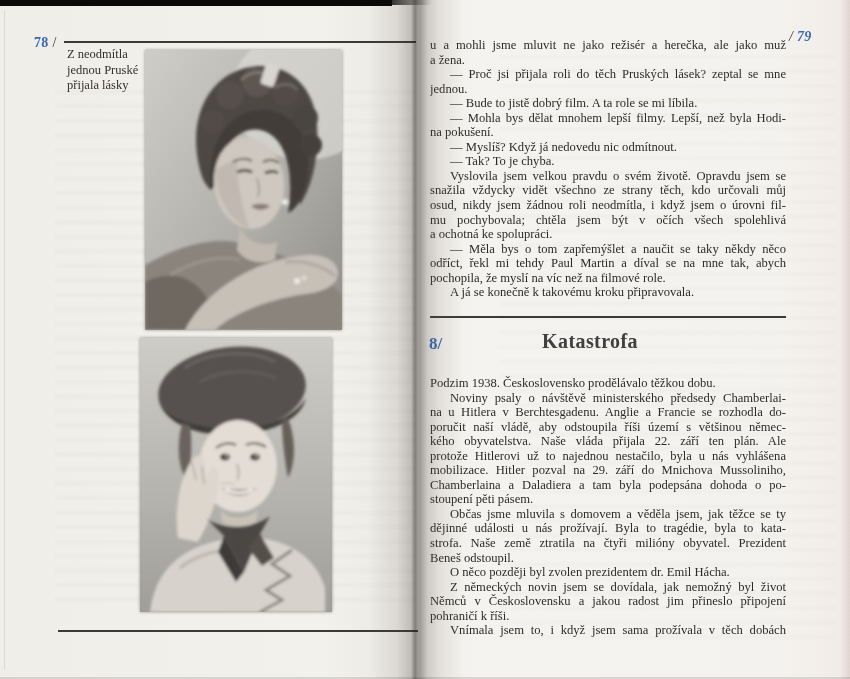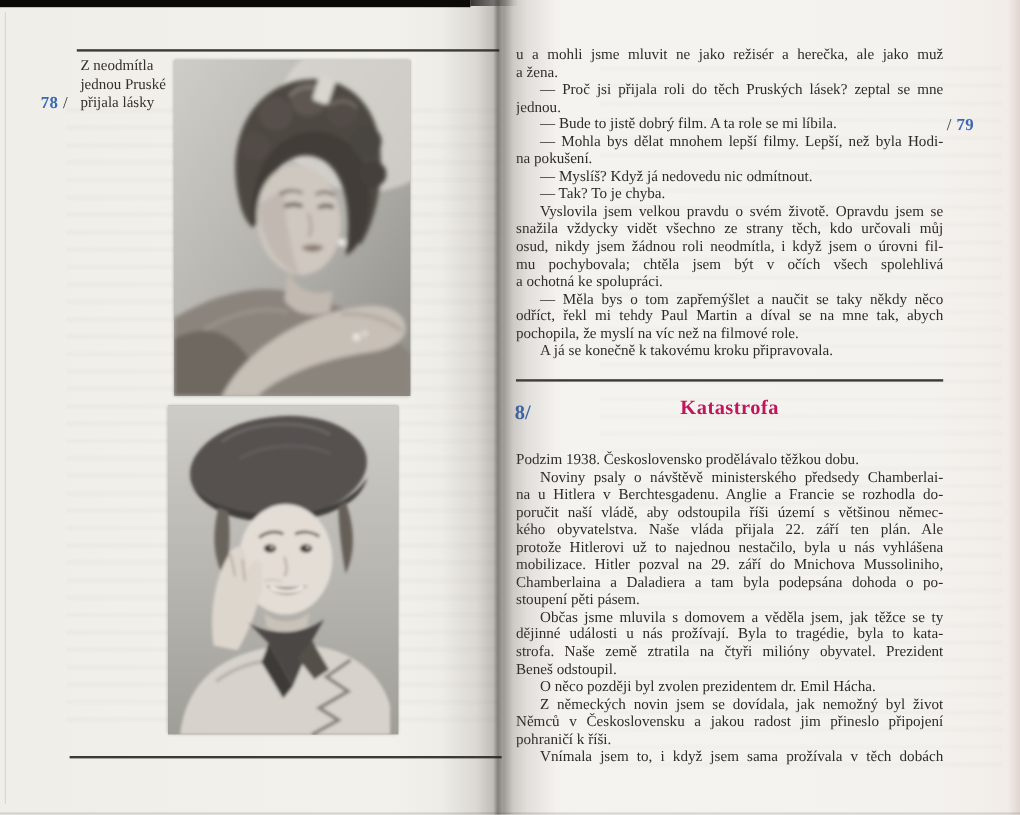--- a/index.html
+++ b/index.html
@@ -18,37 +18,37 @@
     background:linear-gradient(90deg,rgba(70,62,56,0) 0%,rgba(70,62,56,.10) 30%,rgba(55,48,43,.30) 49%,rgba(45,40,36,.42) 54%,rgba(80,72,65,.22) 62%,rgba(100,92,85,.10) 75%,rgba(100,92,85,0) 100%);}
   .binding-core{left:411px;top:0;width:8px;height:679px;pointer-events:none;
     background:linear-gradient(90deg,rgba(30,26,23,0),rgba(30,26,23,.35),rgba(30,26,23,0));}
   .ghost{pointer-events:none;filter:blur(1.1px);opacity:.55;
     background:repeating-linear-gradient(180deg,rgba(128,122,108,.07) 0 4px,rgba(0,0,0,0) 4px 14.5px);}
 
   
   .rule{background:#3c3a37;}
   .lp-toprule{left:64px;top:41px;width:352px;height:2px;}
   .lp-botrule{left:58px;top:630px;width:360px;height:2px;}
-  .pageno{font-weight:bold;font-size:14px;color:#3a68b2;letter-spacing:.3px;margin-top:44px;}
+  .pageno{font-weight:bold;font-size:14px;color:#3a68b2;letter-spacing:.3px;}
   .pageno .sep{color:#3a3733;font-weight:normal;}
   .lp-no{left:34px;top:35px;}
-  .rp-no{left:789px;top:53px;}
+  .rp-no{left:789px;top:29px;font-style:italic;}
   .caption{left:67px;top:47px;width:120px;font-size:12.5px;line-height:15.5px;color:#33302c;}
   .photo{box-shadow:0 0 3px rgba(40,35,30,.45);background:#b9b7b2;}
   .photo svg{display:block;}
 
   
   .rp-col{left:430px;width:356px;}
   .tline{font-size:12.6px;line-height:14.55px;color:#2d2b28;
          text-align:justify;text-align-last:justify;white-space:nowrap;overflow:hidden;height:14.55px;}
   .tline.end{text-align-last:left;}
   .tline.ind{text-indent:20px;}
   .rp-rule{left:430px;top:316px;width:356px;height:2px;}
   .chap-no{left:429px;top:334px;font-weight:bold;font-size:17px;color:#3a68b2;}
-  .chap-title{left:430px;top:330px;width:356px;text-align:center;font-weight:bold;font-size:17px;color:#be185d;letter-spacing:.4px;}
+  .chap-title{left:412px;top:330px;width:356px;text-align:center;font-weight:bold;font-size:20px;color:#404040;letter-spacing:.4px;}
 </style>
 </head>
 <body>
 
 <div class="abs ghost" style="left:55px;top:90px;width:360px;height:520px;"></div>
 <div class="abs ghost" style="left:500px;top:55px;width:335px;height:590px;opacity:.4;"></div>
 
 <div class="abs rule lp-toprule"></div>
 <div class="abs rule lp-botrule"></div>
 

